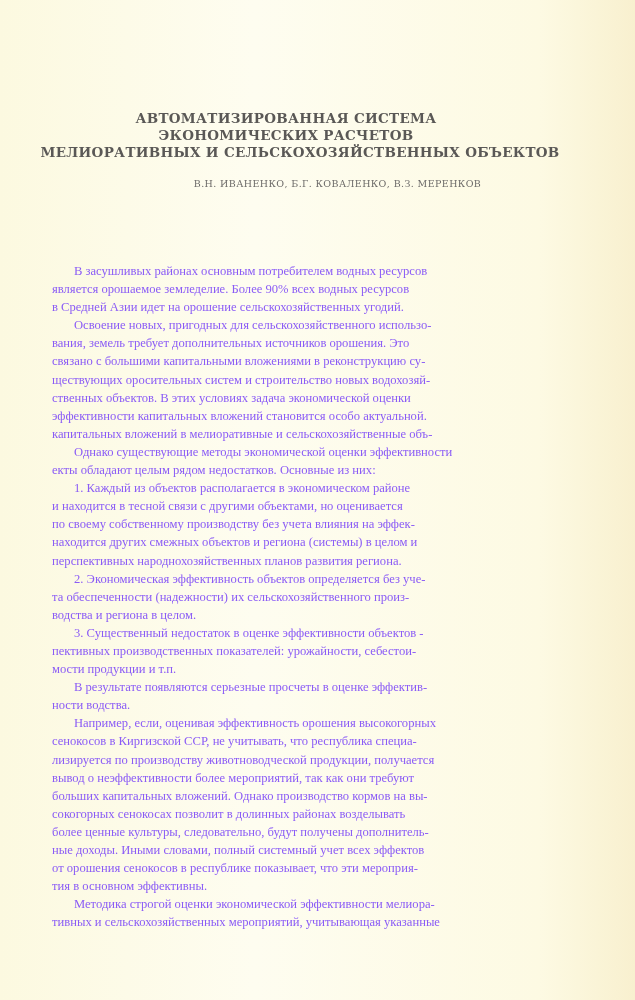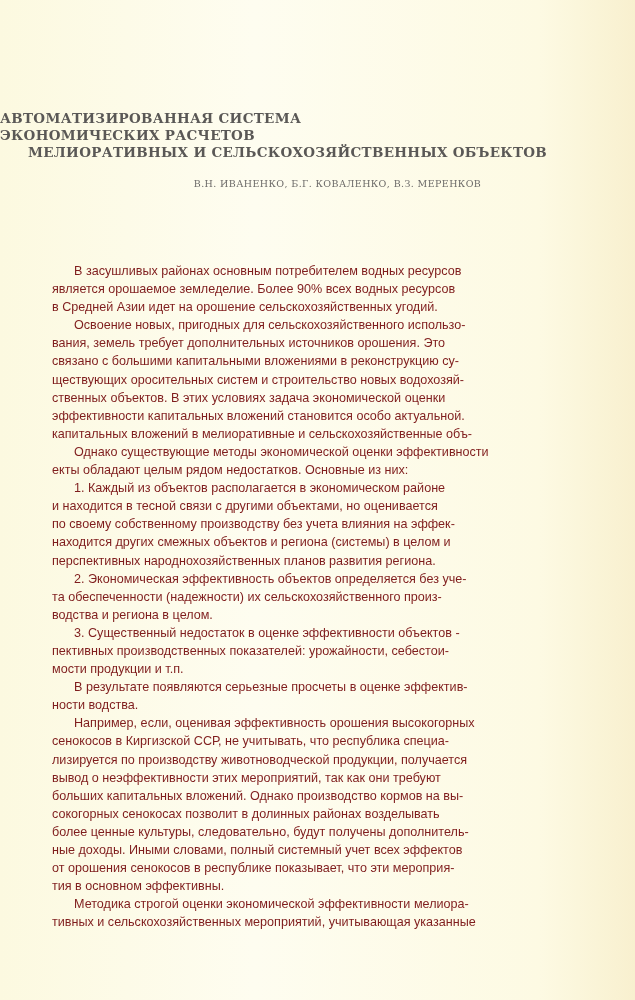--- a/index.html
+++ b/index.html
@@ -5,37 +5,37 @@
     html, body { margin: 0; padding: 0; }
     body {
       width: 635px; height: 1000px; overflow: hidden;
       background: #fdfbe6;
       background-image: linear-gradient(90deg, #fcf9e0 0%, #fefdf0 40%, #fdfae3 85%, #f8f0cf 100%);
       position: relative;
       color: #6e6e6a;
     }
     .title {
       position: absolute; left: 0; top: 110px; width: 572px;
-      text-align: left;
+      text-align: center;
       font-family: "DejaVu Serif", serif;
       font-weight: bold; font-size: 13.5px; line-height: 17px;
       color: #5a5856; letter-spacing: 0.3px;
     }
     .title div { white-space: nowrap; }
     .title .l3 { margin-left: 28px; }
     .authors {
       position: absolute; left: 0; top: 178px; width: 635px; text-align: center;
       font-family: "DejaVu Serif", serif; font-size: 9.5px; color: #6c6a68;
       letter-spacing: 0.4px; margin-left: 20px;
     }
     .body {
       position: absolute; left: 52px; top: 262px; width: 565px;
-      font-family: Liberation Sans, sans-serif;
+      font-family: Liberation Serif, serif;
       font-size: 12.6px; line-height: 18.1px;
-      color: #7f1d1d;
+      color: #8b5cf6;
     }
     .line { white-space: nowrap; height: 18.1px; }
     .indent { padding-left: 22px; }
     .page-num {
       position: absolute; left: 60px; top: 966px;
       font-family: "DejaVu Sans", sans-serif; font-weight: bold; font-size: 14px; color: #6a6866; margin-top: 44px;
     }
   </style>
 </head>
 <body>
@@ -70,21 +70,21 @@
     <div class="line">та обеспеченности  (надежности) их сельскохозяйственного произ-</div>
     <div class="line">водства и региона в целом.</div>
     <div class="line indent">3. Существенный недостаток в оценке эффективности объектов -</div>
     <div class="line">пективных производственных показателей: урожайности, себестои-</div>
     <div class="line">мости продукции и т.п.</div>
     <div class="line indent">В результате появляются серьезные просчеты в оценке эффектив-</div>
     <div class="line">ности водства.</div>
     <div class="line indent">Например, если, оценивая эффективность орошения высокогорных</div>
     <div class="line">сенокосов в Киргизской ССР, не учитывать, что республика специа-</div>
     <div class="line">лизируется по производству животноводческой продукции, получается</div>
-    <div class="line">вывод о неэффективности этих мероприятий, так как они требуют</div>
+    <div class="line">вывод о неэффективности более мероприятий, так как они требуют</div>
     <div class="line">больших капитальных вложений. Однако производство кормов на вы-</div>
     <div class="line">сокогорных сенокосах позволит в долинных районах возделывать</div>
     <div class="line">более ценные культуры, следовательно, будут получены дополнитель-</div>
     <div class="line">ные доходы. Иными словами, полный системный учет всех эффектов</div>
     <div class="line">от орошения сенокосов в республике показывает, что эти мероприя-</div>
     <div class="line">тия в основном эффективны.</div>
     <div class="line indent">Методика строгой оценки экономической эффективности мелиора-</div>
     <div class="line">тивных и сельскохозяйственных мероприятий, учитывающая указанные</div>
   </div>
 

